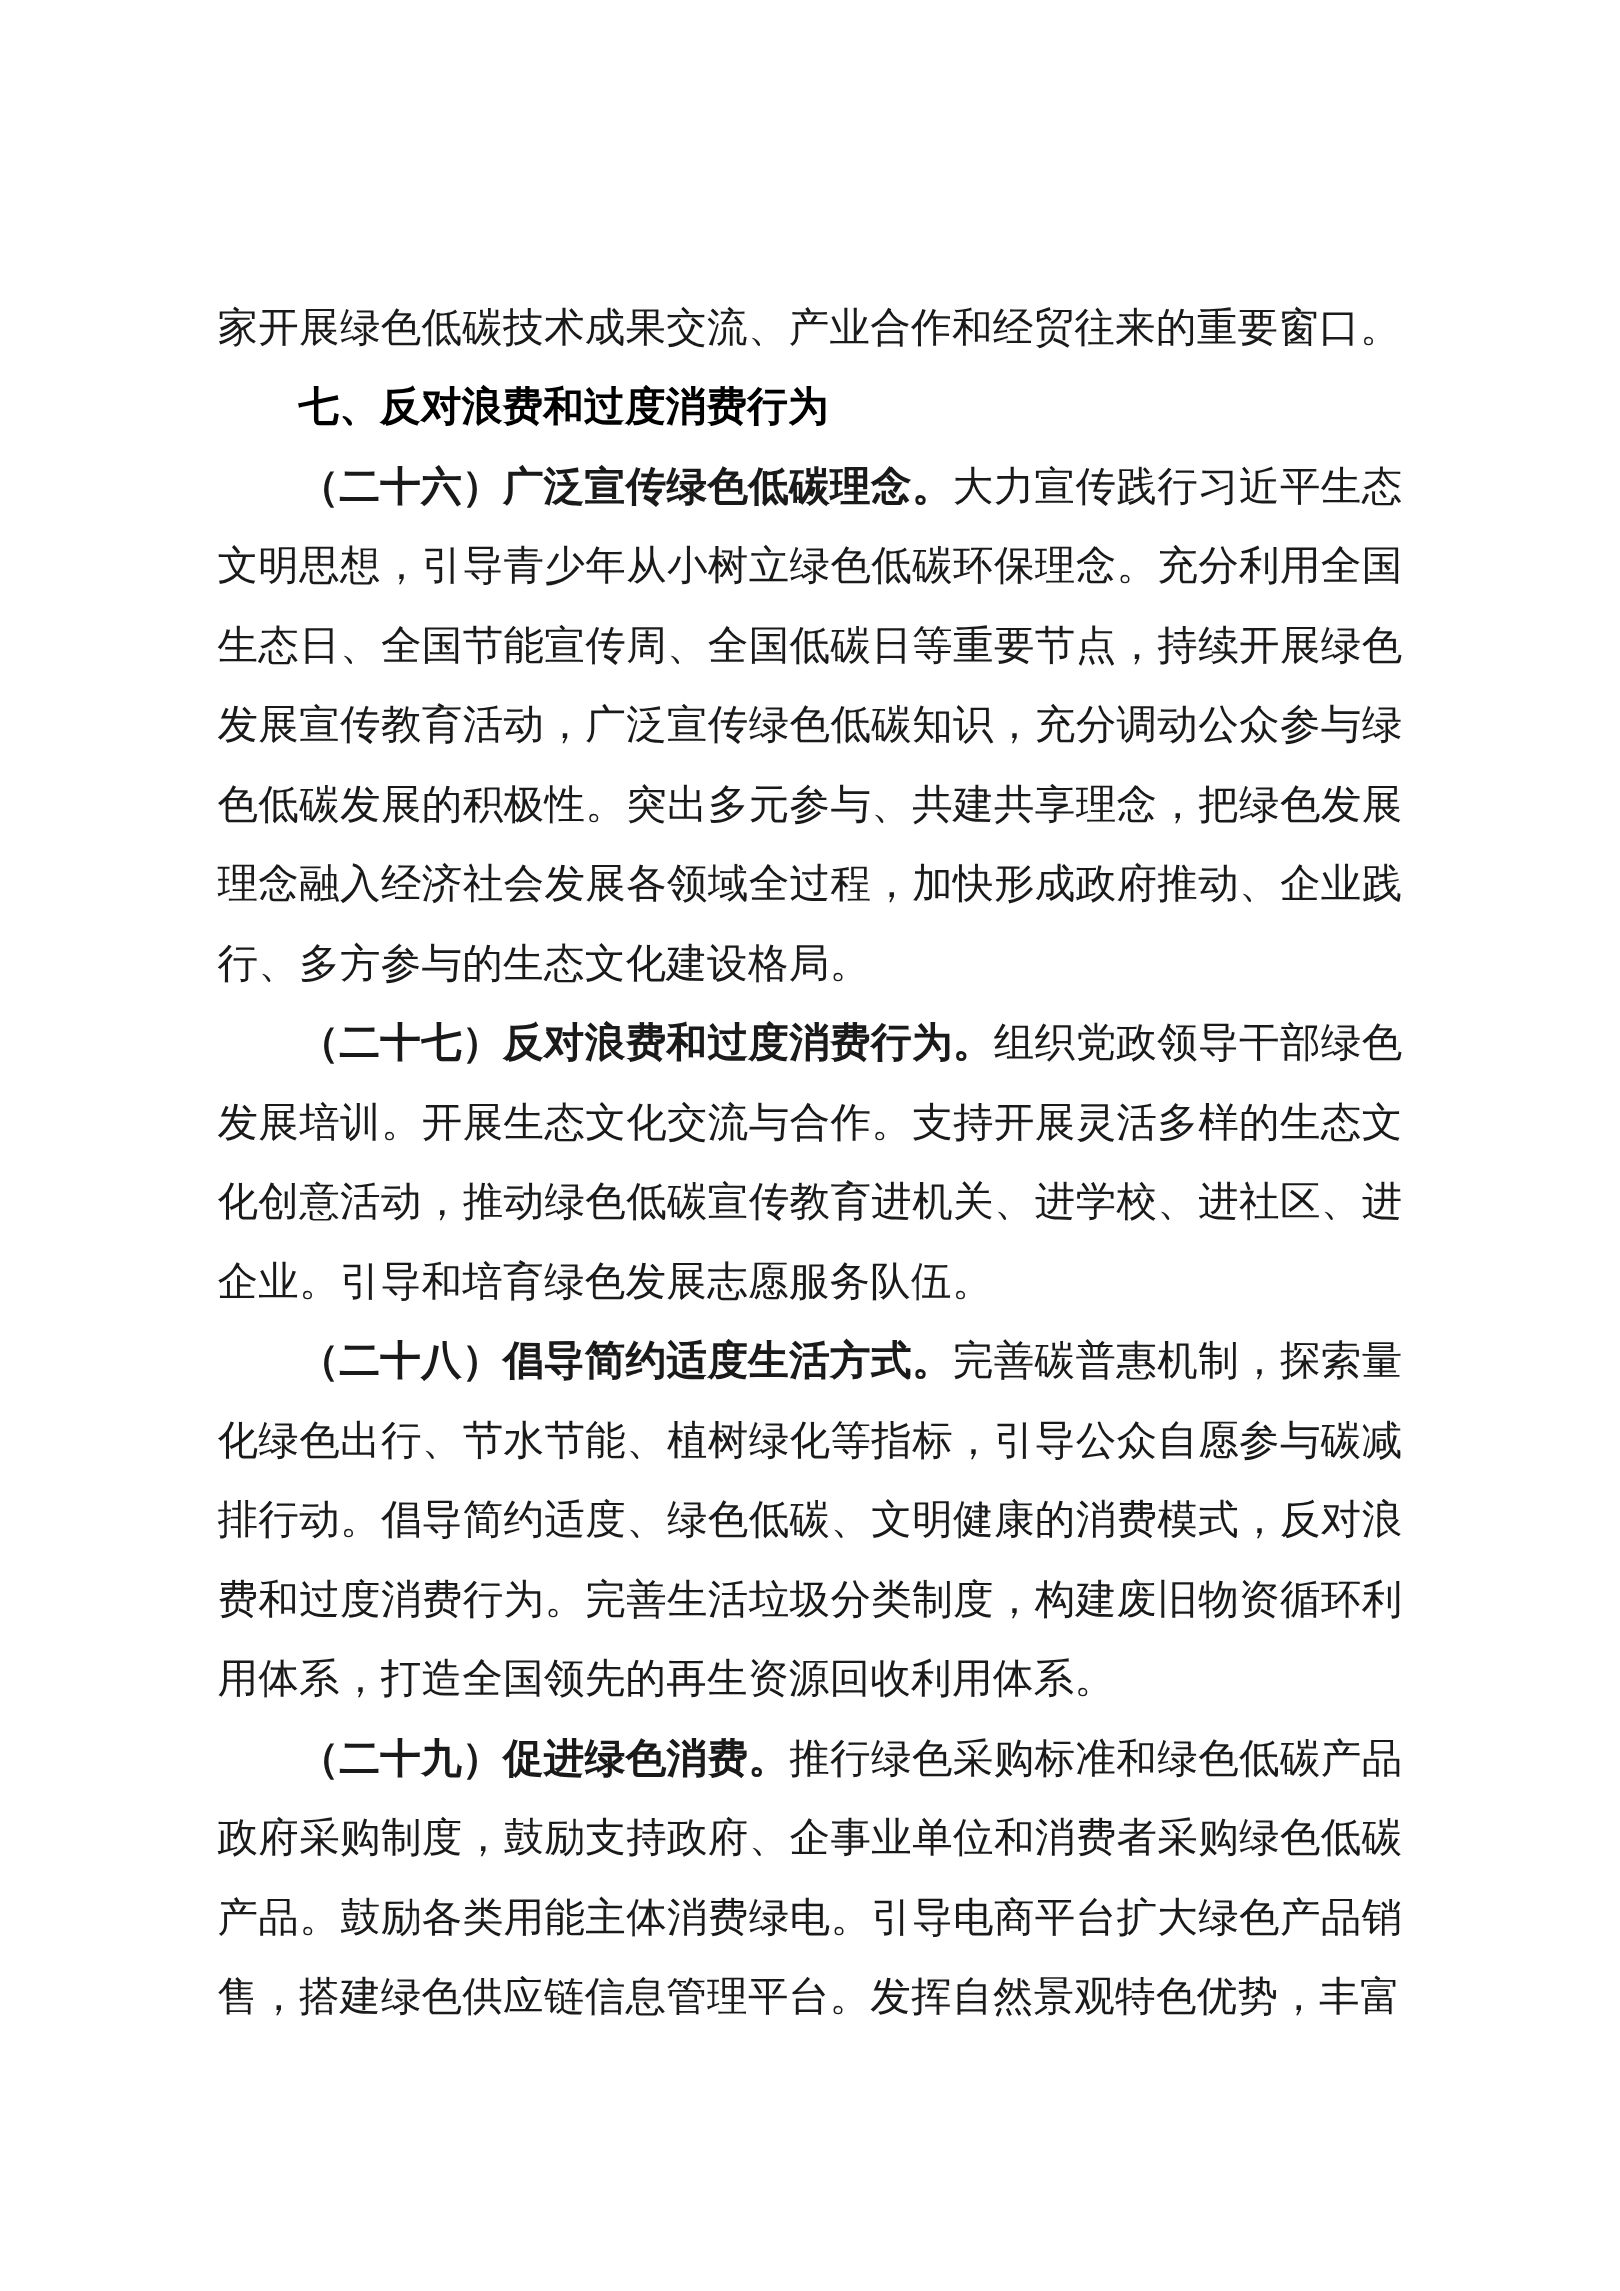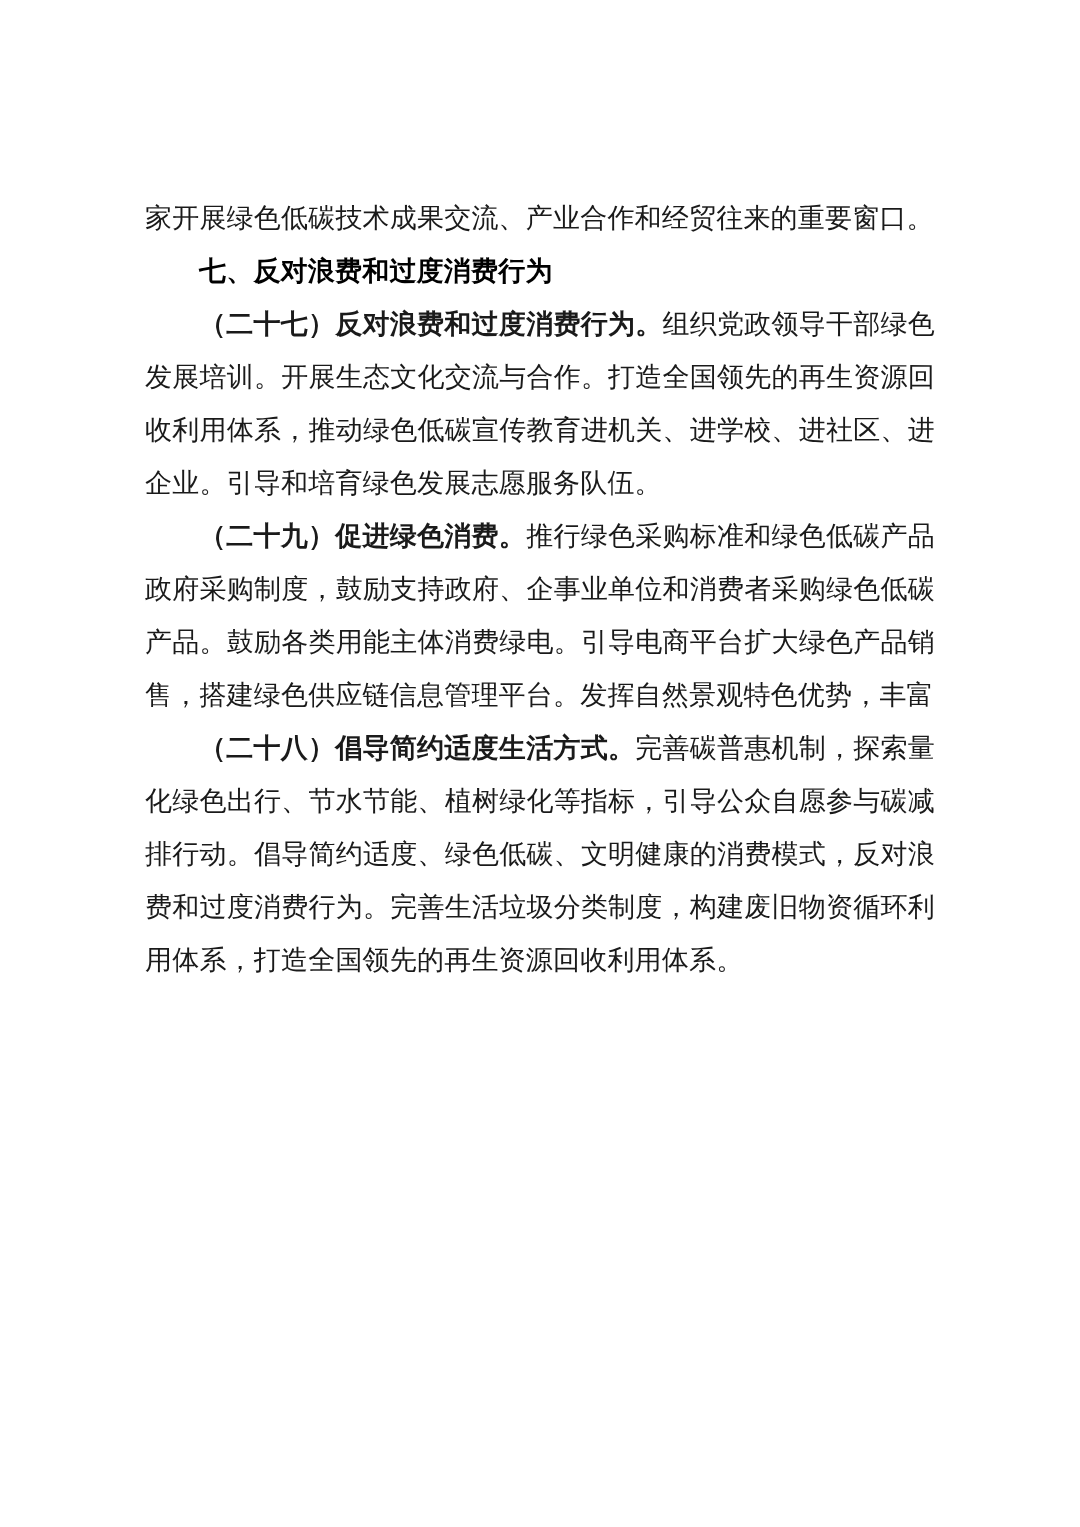--- a/index.html
+++ b/index.html
@@ -50,20 +50,21 @@
 </style>
 </head>
 <body>
 
 <div class="page">
   <div class="doc-content" id="doc-content">
   <p class="para continuation"><span class="t">家开展绿色低碳技术成果交流、产业合作和经贸往来的重要窗口。</span></p>
 
   <p class="heading"><span class="t">七、反对浪费和过度消费行为</span></p>
 
+  <p class="para"><b class="lead">（二十六）广泛宣传绿色低碳理念。</b><span class="t">大力宣传践行习近平生态文明思想，引导青少年从小树立绿色低碳环保理念。充分利用全国生态日、全国节能宣传周、全国低碳日等重要节点，持续开展绿色发展宣传教育活动，广泛宣传绿色低碳知识，充分调动公众参与绿色低碳发展的积极性。突出多元参与、共建共享理念，把绿色发展理念融入经济社会发展各领域全过程，加快形成政府推动、企业践行、多方参与的生态文化建设格局。</span></p>
 
-  <p class="para"><b class="lead">（二十七）反对浪费和过度消费行为。</b><span class="t">组织党政领导干部绿色发展培训。开展生态文化交流与合作。打造全国领先的再生资源回收利用体系，推动绿色低碳宣传教育进机关、进学校、进社区、进企业。引导和培育绿色发展志愿服务队伍。</span></p>
+  <p class="para"><b class="lead">（二十七）反对浪费和过度消费行为。</b><span class="t">组织党政领导干部绿色发展培训。开展生态文化交流与合作。支持开展灵活多样的生态文化创意活动，推动绿色低碳宣传教育进机关、进学校、进社区、进企业。引导和培育绿色发展志愿服务队伍。</span></p>
+
+  <p class="para"><b class="lead">（二十八）倡导简约适度生活方式。</b><span class="t">完善碳普惠机制，探索量化绿色出行、节水节能、植树绿化等指标，引导公众自愿参与碳减排行动。倡导简约适度、绿色低碳、文明健康的消费模式，反对浪费和过度消费行为。完善生活垃圾分类制度，构建废旧物资循环利用体系，打造全国领先的再生资源回收利用体系。</span></p>
 
   <p class="para"><b class="lead">（二十九）促进绿色消费。</b><span class="t">推行绿色采购标准和绿色低碳产品政府采购制度，鼓励支持政府、企事业单位和消费者采购绿色低碳产品。鼓励各类用能主体消费绿电。引导电商平台扩大绿色产品销售，搭建绿色供应链信息管理平台。发挥自然景观特色优势，丰富</span></p>
-
-  <p class="para"><b class="lead">（二十八）倡导简约适度生活方式。</b><span class="t">完善碳普惠机制，探索量化绿色出行、节水节能、植树绿化等指标，引导公众自愿参与碳减排行动。倡导简约适度、绿色低碳、文明健康的消费模式，反对浪费和过度消费行为。完善生活垃圾分类制度，构建废旧物资循环利用体系，打造全国领先的再生资源回收利用体系。</span></p>
 </div>
 </div>
 
 </body></html>

